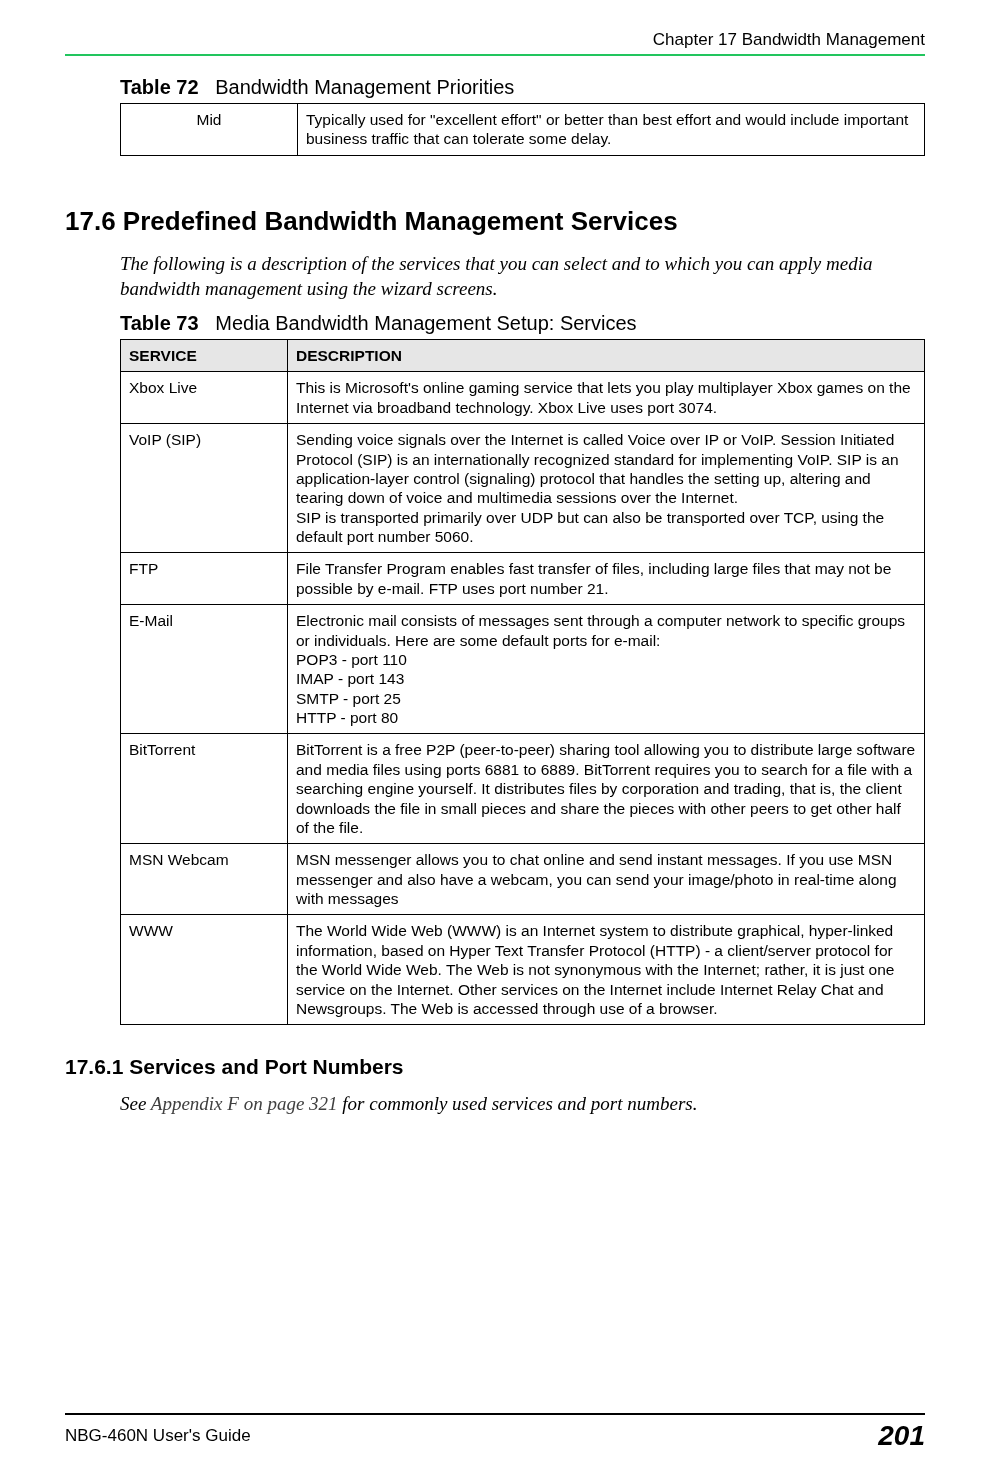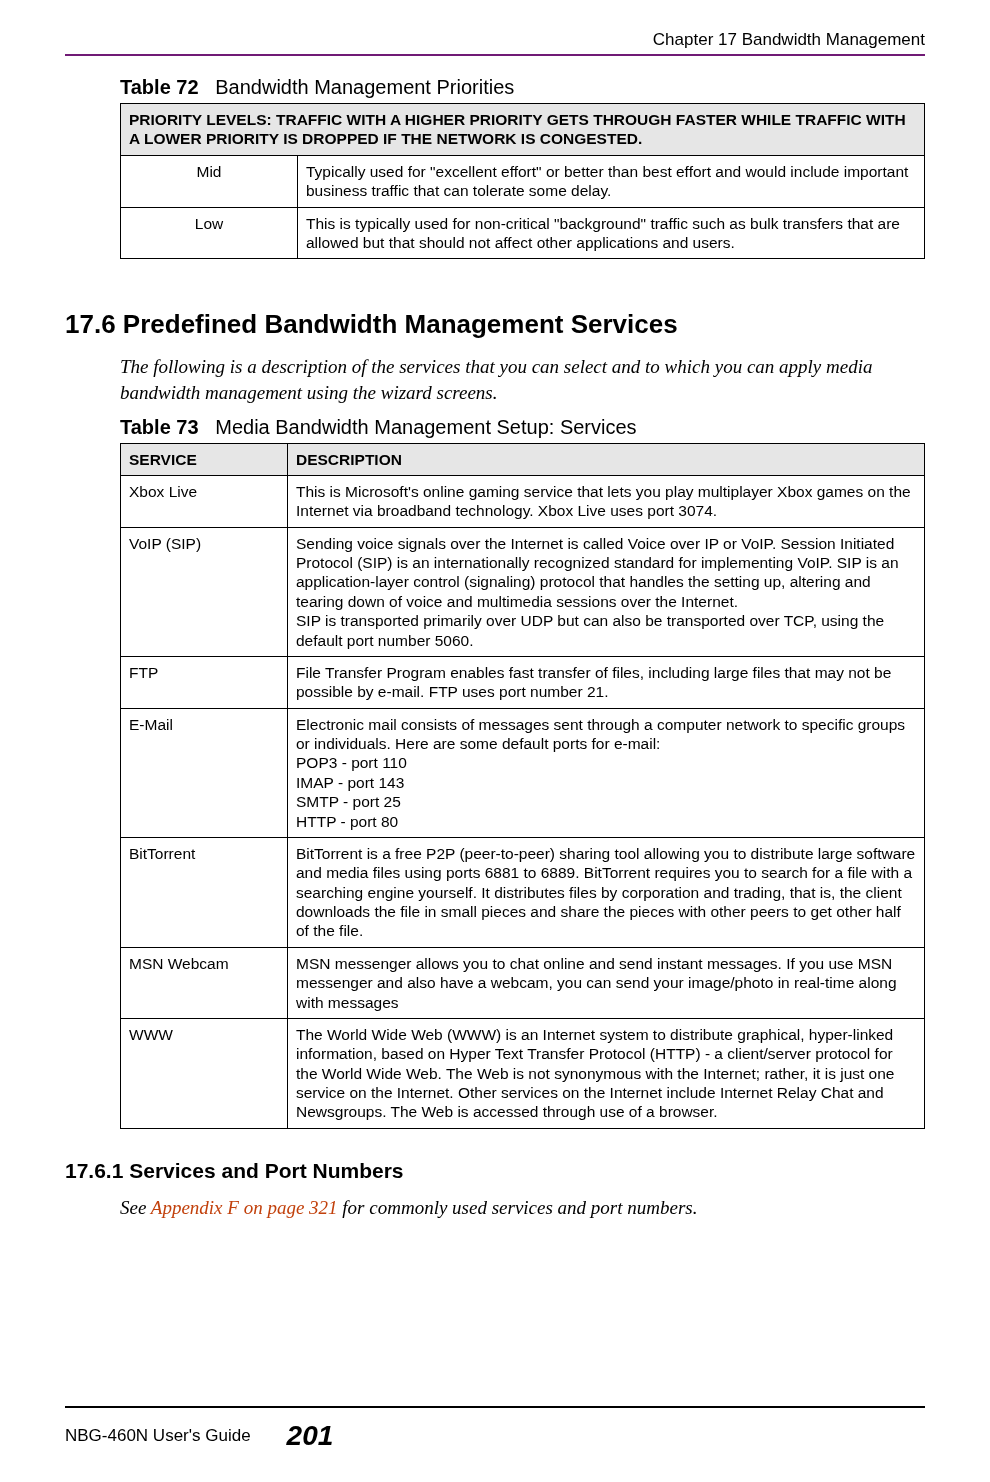--- a/index.html
+++ b/index.html
@@ -10,36 +10,37 @@
     color: #000;
   }
   .page {
     width: 990px;
     height: 1482px;
     box-sizing: border-box;
     padding: 30px 65px 30px 65px;
     position: relative;
   }
   .header {
-    border-bottom: 2px solid #701a75;
+    border-bottom: 2px solid #22c55e;
     padding-bottom: 4px;
     margin-bottom: 20px;
   }
   .header-text {
     text-align: right;
     font-size: 17px;
   }
   .footer {
     position: absolute;
     bottom: 30px;
     left: 65px;
     right: 65px;
     border-top: 2px solid #000;
-    padding-top: 12px;
+    padding-top: 5px;
     display: flex;
+    justify-content: space-between;
     align-items: center;
     gap: 36px;
   }
   .footer-left {
     font-size: 17px;
   }
   .footer-right {
     font-size: 28px;
     font-weight: bold;
     font-style: italic;
@@ -84,50 +85,43 @@
     margin: 30px 0 12px -55px;
   }
   p.body {
     font-family: "Times New Roman", Times, serif;
     font-size: 19px;
     line-height: 1.35;
     margin: 0 0 10px 0;
     font-style: italic;
   }
   .link {
-    color: #c2410c;
+    color: #404040;
   }
 </style>
 </head>
 <body>
 
 <div class="page">
 
   <div class="header">
     <div class="header-text">Chapter 17 Bandwidth Management</div>
   </div>
 
   <div class="content">
 
     <div class="table-caption">
       <span class="bold">Table 72</span>&nbsp;&nbsp;&nbsp;<span>Bandwidth Management Priorities</span>
     </div>
 
     <table class="tbl72">
       <tbody>
-          <tr>
-        <th colspan="2">PRIORITY LEVELS: TRAFFIC WITH A HIGHER PRIORITY GETS THROUGH FASTER WHILE TRAFFIC WITH A LOWER PRIORITY IS DROPPED IF THE NETWORK IS CONGESTED.</th>
-      </tr>
       <tr>
         <td class="col1">Mid</td>
         <td>Typically used for "excellent effort" or better than best effort and would include important business traffic that can tolerate some delay.</td>
-      </tr>
-      <tr>
-        <td class="col1">Low</td>
-        <td>This is typically used for non-critical "background" traffic such as bulk transfers that are allowed but that should not affect other applications and users.</td>
       </tr>
     </tbody>
       </table>
 
     <h2 class="section">17.6  Predefined Bandwidth Management Services</h2>
 
     <p class="body">The following is a description of the services that you can select and to which you can apply media bandwidth management using the wizard screens.</p>
 
     <div class="table-caption">
       <span class="bold">Table 73</span>&nbsp;&nbsp;&nbsp;<span>Media Bandwidth Management Setup: Services</span>

